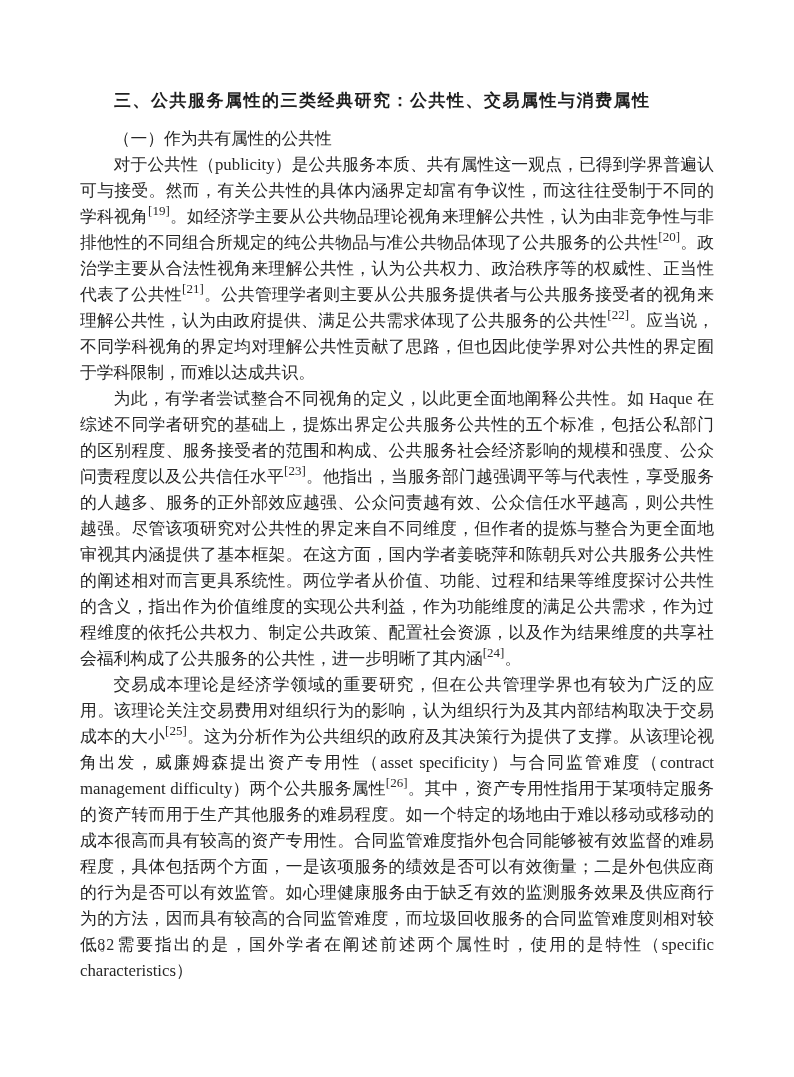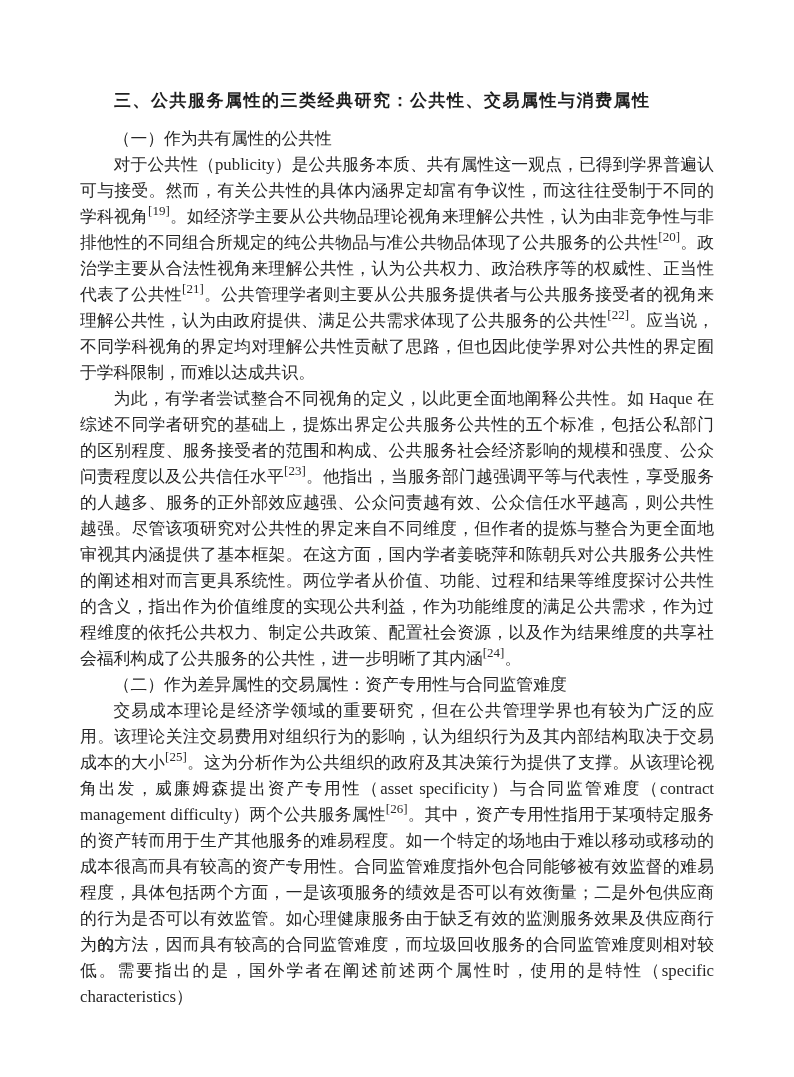--- a/index.html
+++ b/index.html
@@ -58,17 +58,16 @@
 </style>
 </head>
 <body>
 
 <div class="page">
   <h2 class="section-title">三、公共服务属性的三类经典研究：公共性、交易属性与消费属性</h2>
   <main class="body-text">
       <p class="subheading">（一）作为共有属性的公共性</p>
       <p><span>对于公共性（publicity）是公共服务本质、共有属性这一观点，已得到学界普遍认可与接受。然而，有关公共性的具体内涵界定却富有争议性，而这往往受制于不同的学科视角</span><sup class="cite">[19]</sup><span>。如经济学主要从公共物品理论视角来理解公共性，认为由非竞争性与非排他性的不同组合所规定的纯公共物品与准公共物品体现了公共服务的公共性</span><sup class="cite">[20]</sup><span>。政治学主要从合法性视角来理解公共性，认为公共权力、政治秩序等的权威性、正当性代表了公共性</span><sup class="cite">[21]</sup><span>。公共管理学者则主要从公共服务提供者与公共服务接受者的视角来理解公共性，认为由政府提供、满足公共需求体现了公共服务的公共性</span><sup class="cite">[22]</sup><span>。应当说，不同学科视角的界定均对理解公共性贡献了思路，但也因此使学界对公共性的界定囿于学科限制，而难以达成共识。</span></p>
       <p><span>为此，有学者尝试整合不同视角的定义，以此更全面地阐释公共性。如 Haque 在综述不同学者研究的基础上，提炼出界定公共服务公共性的五个标准，包括公私部门的区别程度、服务接受者的范围和构成、公共服务社会经济影响的规模和强度、公众问责程度以及公共信任水平</span><sup class="cite">[23]</sup><span>。他指出，当服务部门越强调平等与代表性，享受服务的人越多、服务的正外部效应越强、公众问责越有效、公众信任水平越高，则公共性越强。尽管该项研究对公共性的界定来自不同维度，但作者的提炼与整合为更全面地审视其内涵提供了基本框架。在这方面，国内学者姜晓萍和陈朝兵对公共服务公共性的阐述相对而言更具系统性。两位学者从价值、功能、过程和结果等维度探讨公共性的含义，指出作为价值维度的实现公共利益，作为功能维度的满足公共需求，作为过程维度的依托公共权力、制定公共政策、配置社会资源，以及作为结果维度的共享社会福利构成了公共服务的公共性，进一步明晰了其内涵</span><sup class="cite">[24]</sup><span>。</span></p>
-      <p class="subheading">（二）作为差异属性的交易属性：资产专用性与合同监管难度</p>
       <p><span>交易成本理论是经济学领域的重要研究，但在公共管理学界也有较为广泛的应用。该理论关注交易费用对组织行为的影响，认为组织行为及其内部结构取决于交易成本的大小</span><sup class="cite">[25]</sup><span>。这为分析作为公共组织的政府及其决策行为提供了支撑。从该理论视角出发，威廉姆森提出资产专用性（asset specificity）与合同监管难度（contract management difficulty）两个公共服务属性</span><sup class="cite">[26]</sup><span>。其中，资产专用性指用于某项特定服务的资产转而用于生产其他服务的难易程度。如一个特定的场地由于难以移动或移动的成本很高而具有较高的资产专用性。合同监管难度指外包合同能够被有效监督的难易程度，具体包括两个方面，一是该项服务的绩效是否可以有效衡量；二是外包供应商的行为是否可以有效监管。如心理健康服务由于缺乏有效的监测服务效果及供应商行为的方法，因而具有较高的合同监管难度，而垃圾回收服务的合同监管难度则相对较低。需要指出的是，国外学者在阐述前述两个属性时，使用的是特性（specific characteristics）</span></p>
     </main>
   <div class="page-number">· 82 ·</div>
 </div>
 
 </body></html>

